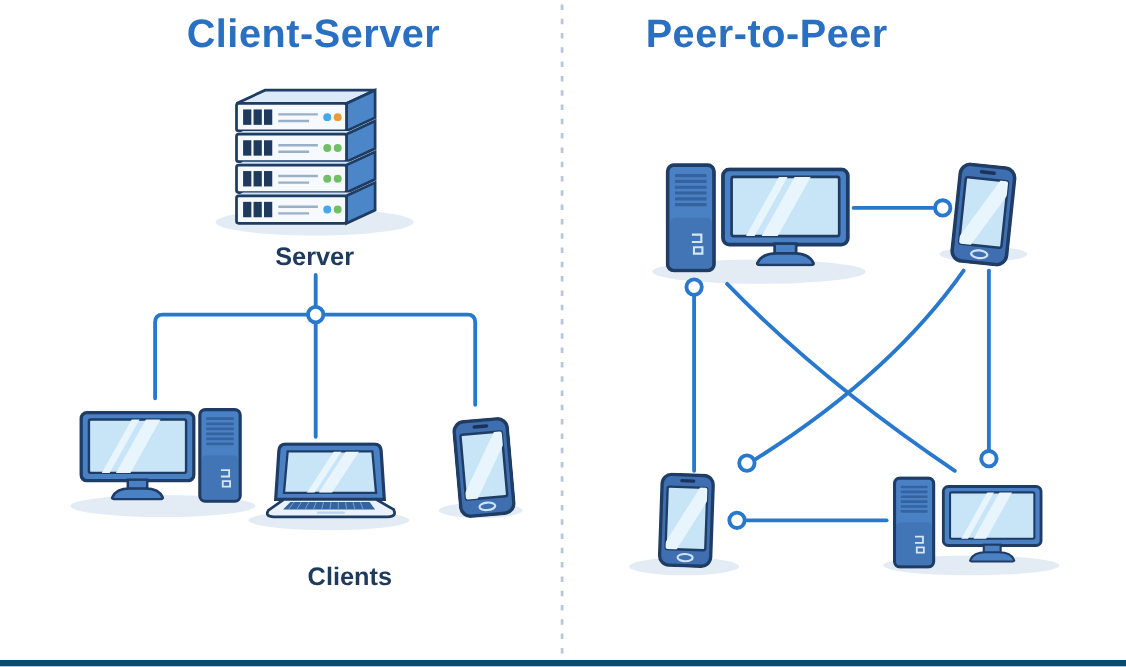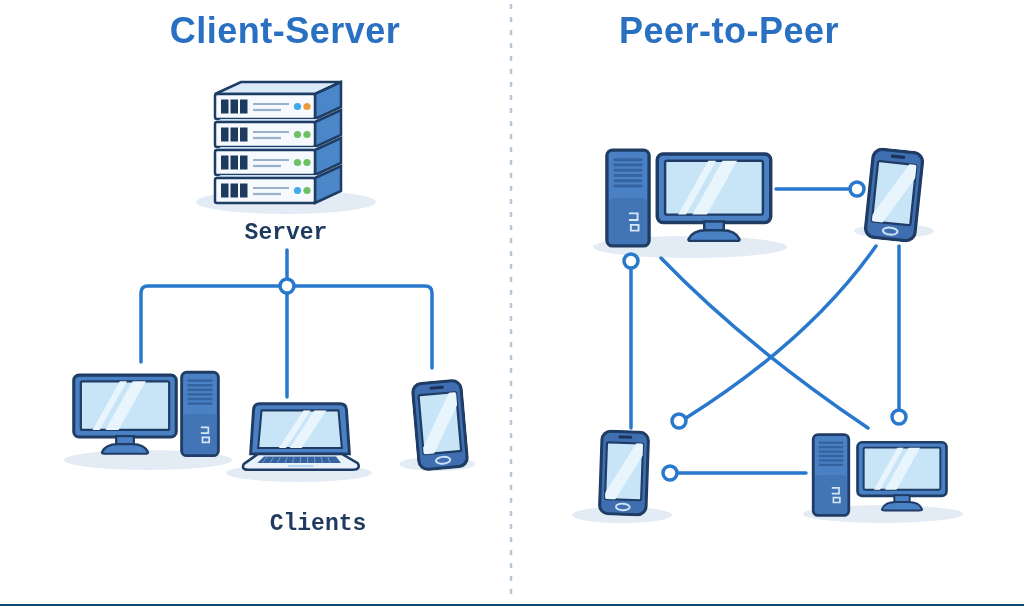--- a/index.html
+++ b/index.html
@@ -1,31 +1,31 @@
 <!DOCTYPE html>
 <html style="--title-blue: #2a70c2; --text-navy: #1e3a5f; --line-blue: #2878cd; --outline: #1e3c64; --device-blue: #4a80c4; --device-deep: #35639f; --phone-blue: #3f6fb0; --screen: #c8e5f8; --screen-hi: #e9f5fd; --laptop-base: #e9f2fb; --server-front: #f6fafe; --server-top: #dbeaf8; --server-sliver: #cfe2f4; --server-side: #4a86c8; --server-detail: #9ab0c6; --shadow: #e3ebf5; --divider: #b9c6d8; --led-blue: #45a8e8; --led-green: #6fbf63; --led-orange: #e89b3c;"><head>
 <meta charset="utf-8">
 <style>
   html,body{margin:0;padding:0;background:#fff;}
   .stage{
     position:relative;width:1024px;height:606px;background:#ffffff;
     font-family:"Liberation Sans", sans-serif;overflow:hidden;
-    border-bottom:2px solid #0c4a6e;box-sizing:border-box;
+    border-bottom:6px solid #0c4a6e;box-sizing:border-box;
   }
   .scene{position:absolute;left:0;top:0;width:1024px;height:606px;display:block;}
   .panel-title{
     position:absolute;top:10px;transform:translateX(-50%);
     font-size:36px;font-weight:bold;color:var(--title-blue);
     letter-spacing:.5px;white-space:nowrap;
   }
   .title-left{left:285px;}
-  .title-right{left:729px;}
+  .title-right{left:697px;}
   .node-label{
     position:absolute;transform:translateX(-50%);
-    font-size:23px;font-weight:600;color:var(--text-navy);white-space:nowrap;font-family:Liberation Mono, monospace;
+    font-size:23px;font-weight:600;color:var(--text-navy);white-space:nowrap;
   }
   .label-server{left:286px;top:220px;}
   .label-clients{left:290px;top:511px;margin-left:28px;}
 </style>
 </head>
 <body>
 
 <div class="stage">
 
   <svg class="scene" viewBox="0 0 1024 606">

